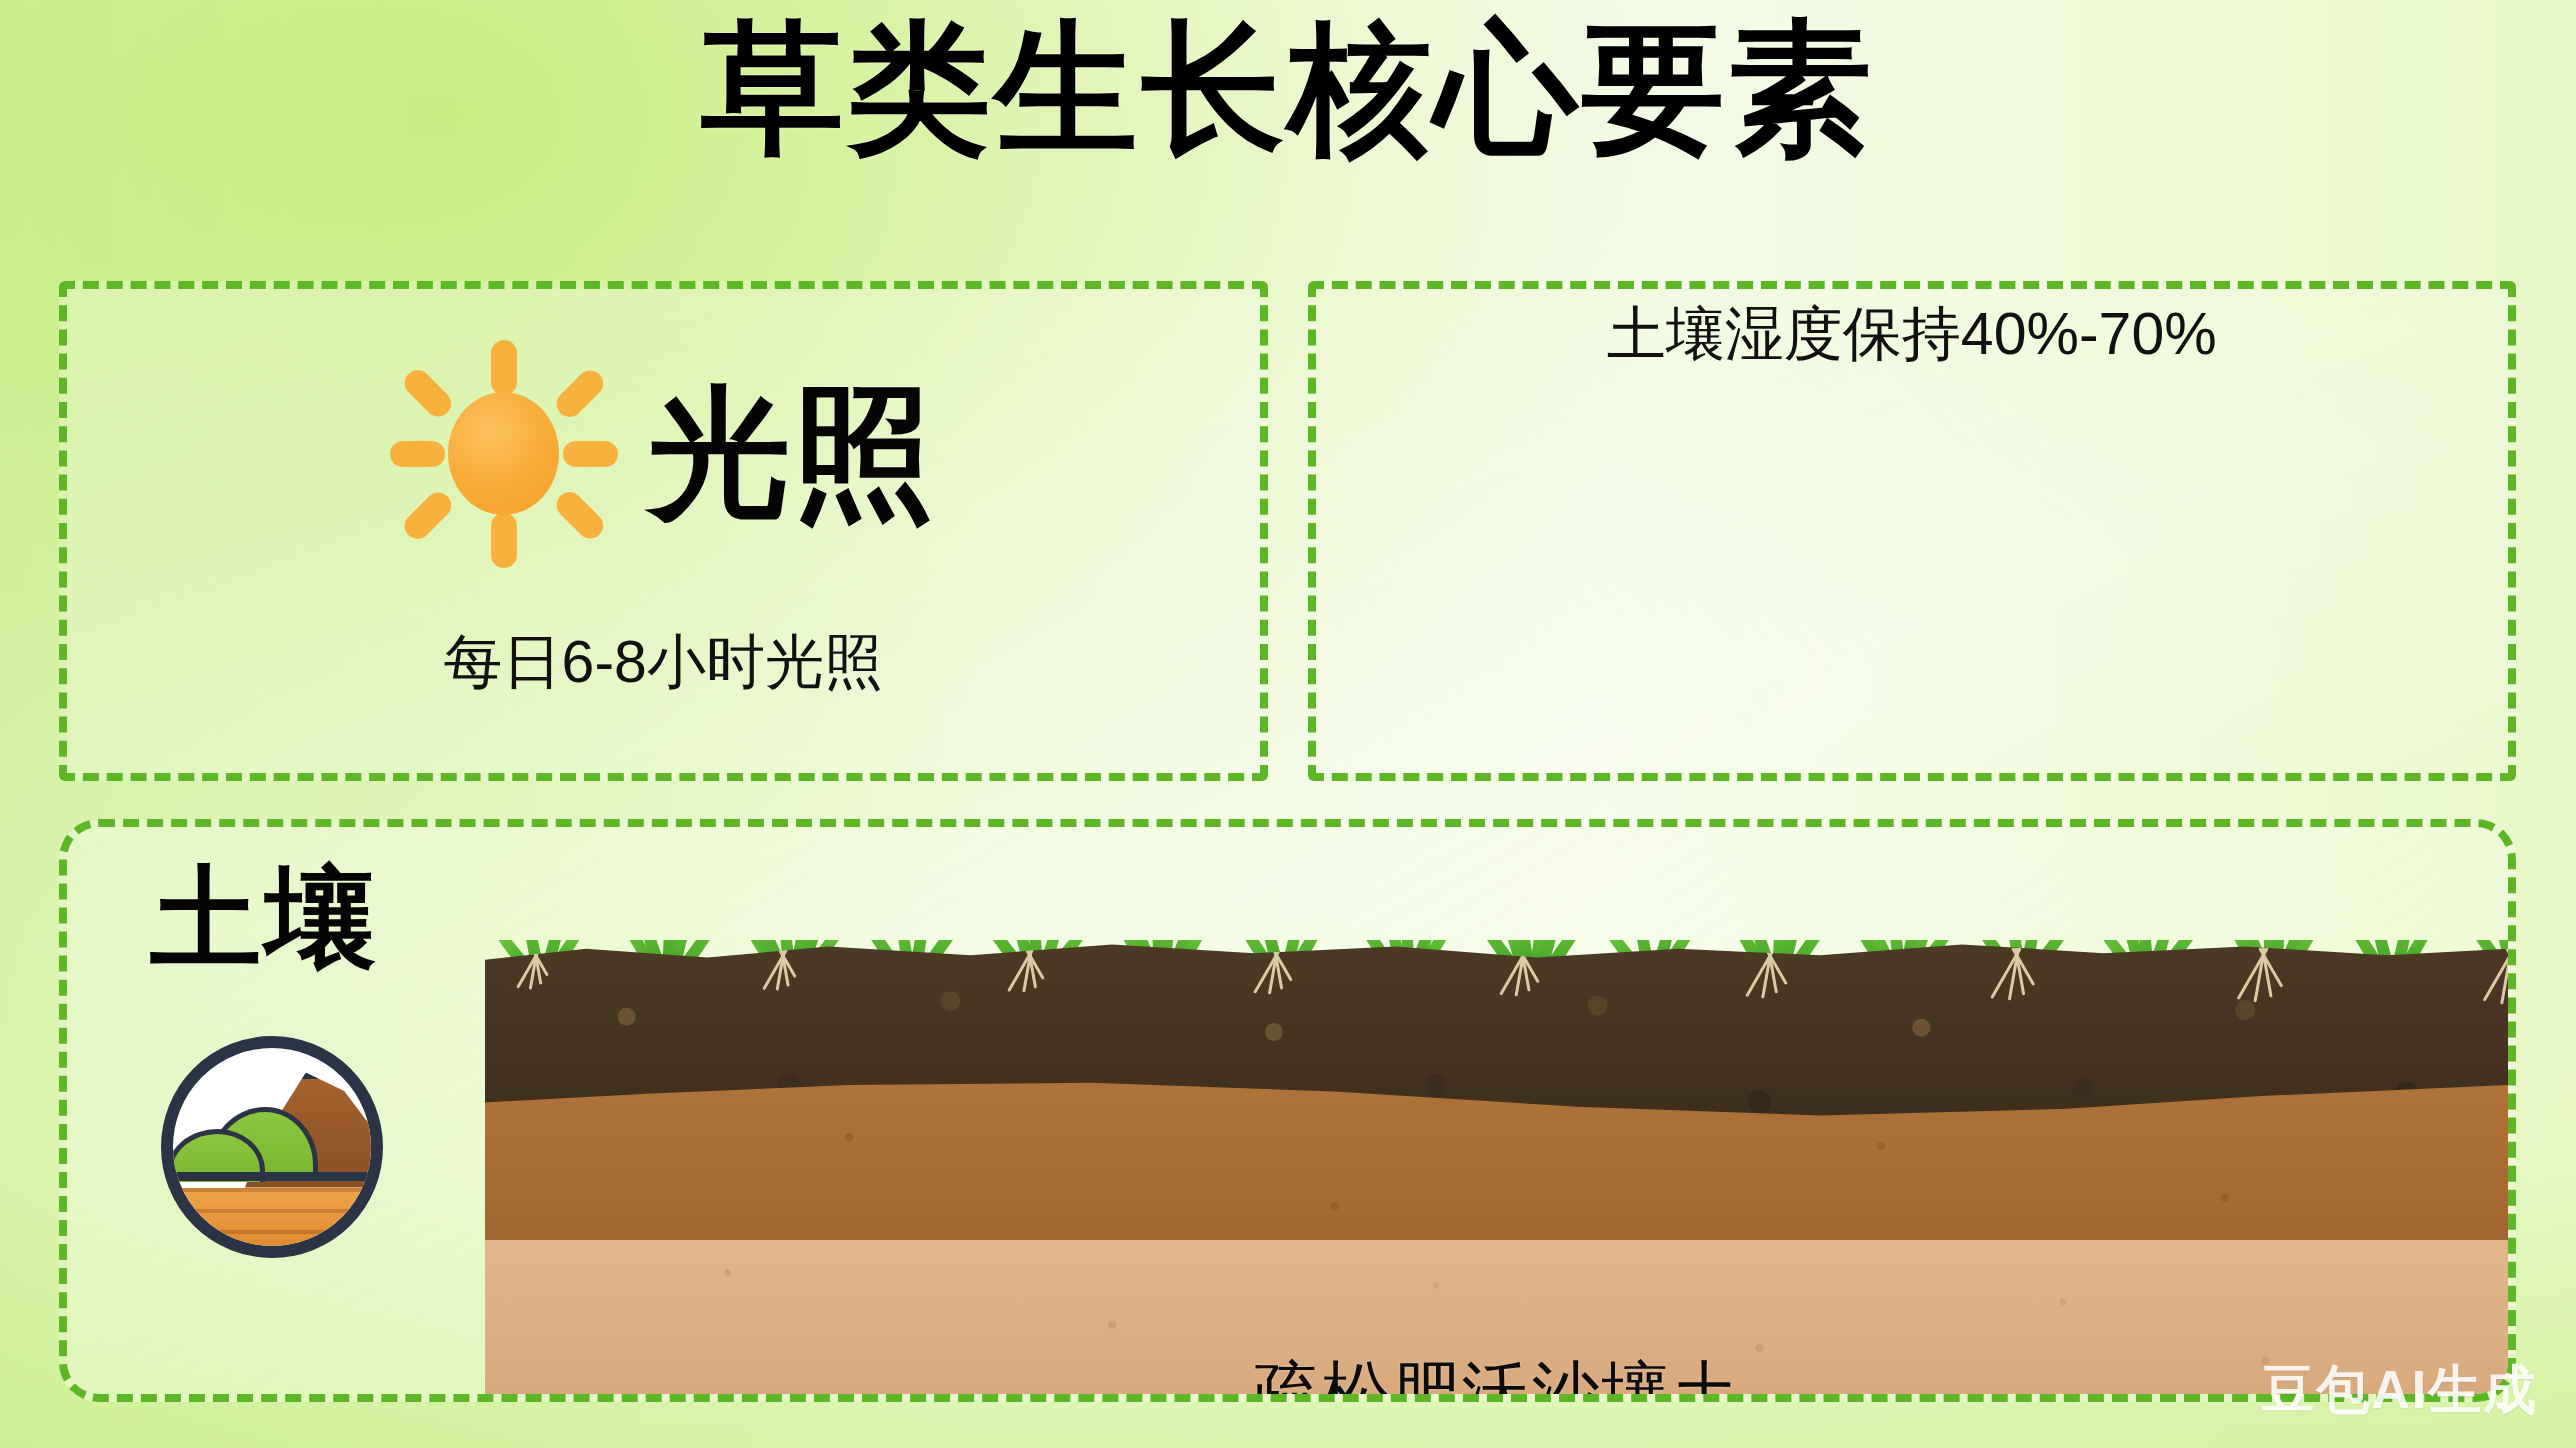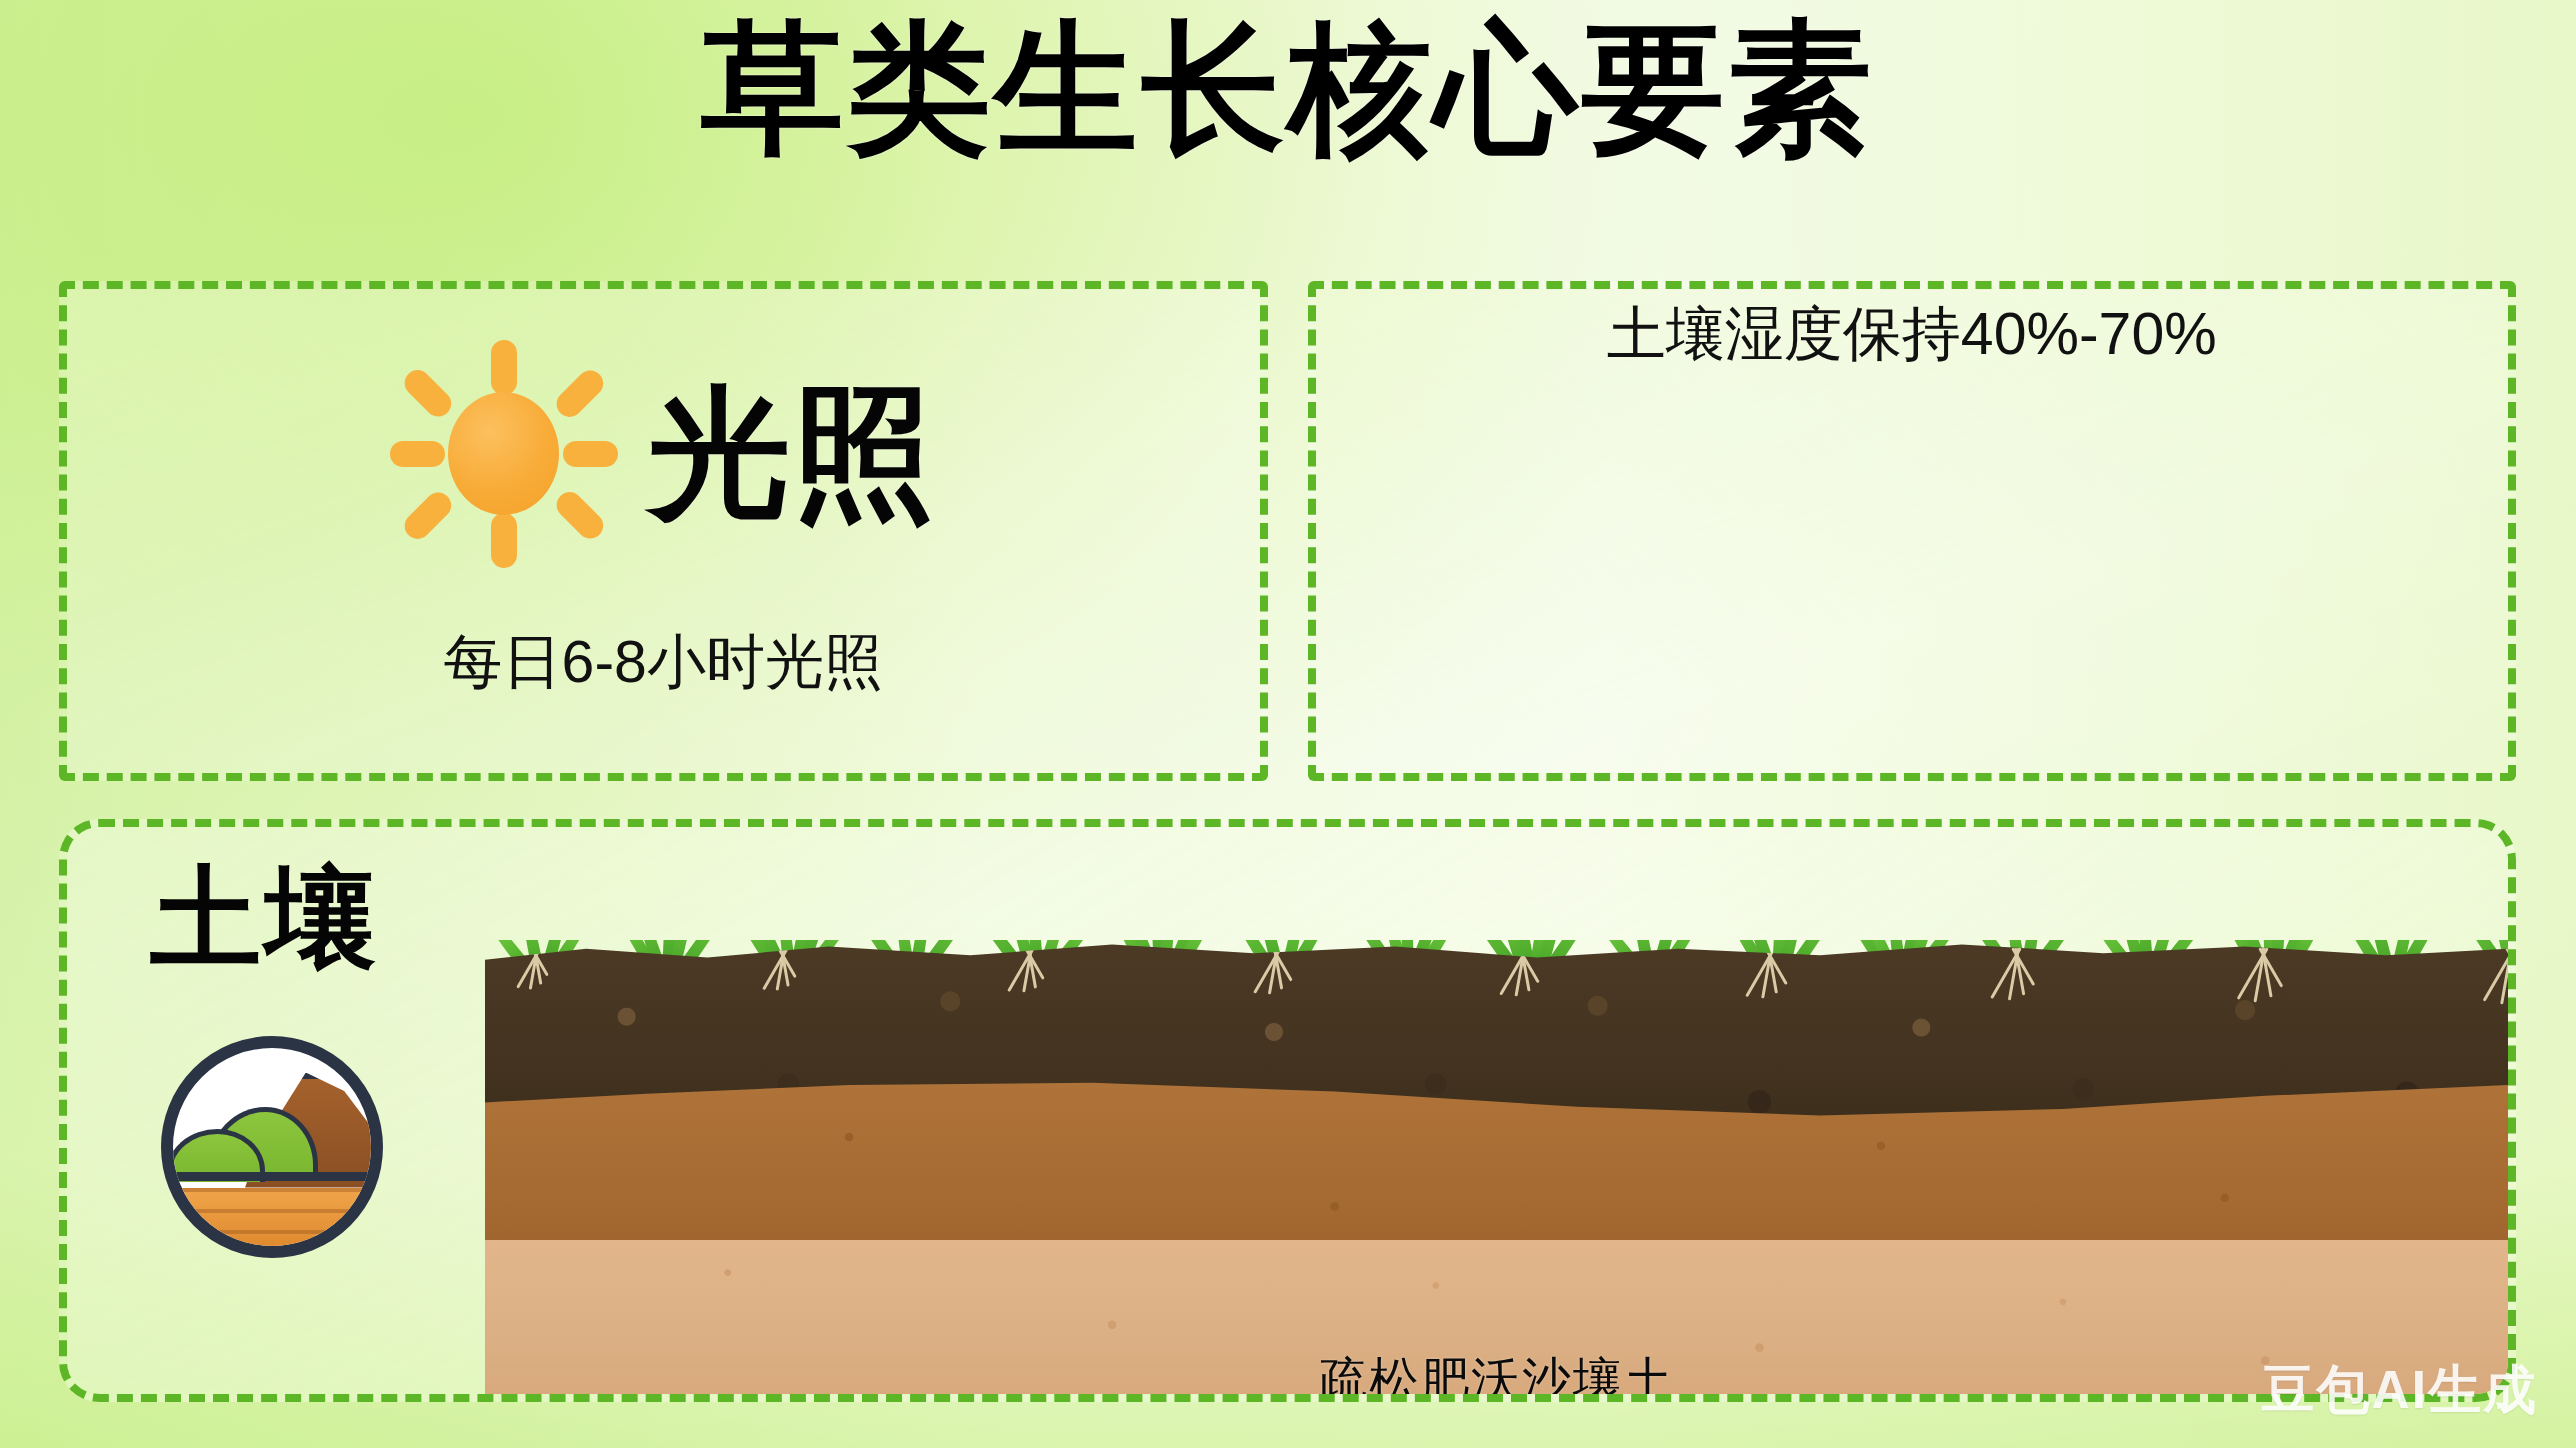--- a/index.html
+++ b/index.html
@@ -206,21 +206,21 @@
   .blade{
     position:absolute;bottom:0;left:38px;width:12.3px;height:113px;
     background:linear-gradient(180deg,#8ed856 0%,#5fbb34 55%,#3f9c24 100%);
     border-radius:50% 50% 3.8px 3.8px / 92% 92% 3.8px 3.8px;
     transform-origin:bottom center;
   }
   .root{position:absolute;width:2.8px;background:#d8cba6;transform-origin:top center;border-radius:1.9px;}
 
   .soil-caption{
     position:absolute;left:0;right:0;top:408px;text-align:center;
-    font-size:49px;color:#0b0b0b;letter-spacing:1.9px;
+    font-size:68px;color:#0b0b0b;letter-spacing:1.9px;
     text-shadow:0 0 2.8px rgba(255,255,255,.35);
   }
 
   .watermark{
     position:absolute;right:38px;bottom:21px;
     font-size:53px;font-weight:bold;color:rgba(255,255,255,.88);
     letter-spacing:1.9px;text-shadow:0 0.9px 1.9px rgba(0,0,0,.08);
   }
 </style>
 </head>

